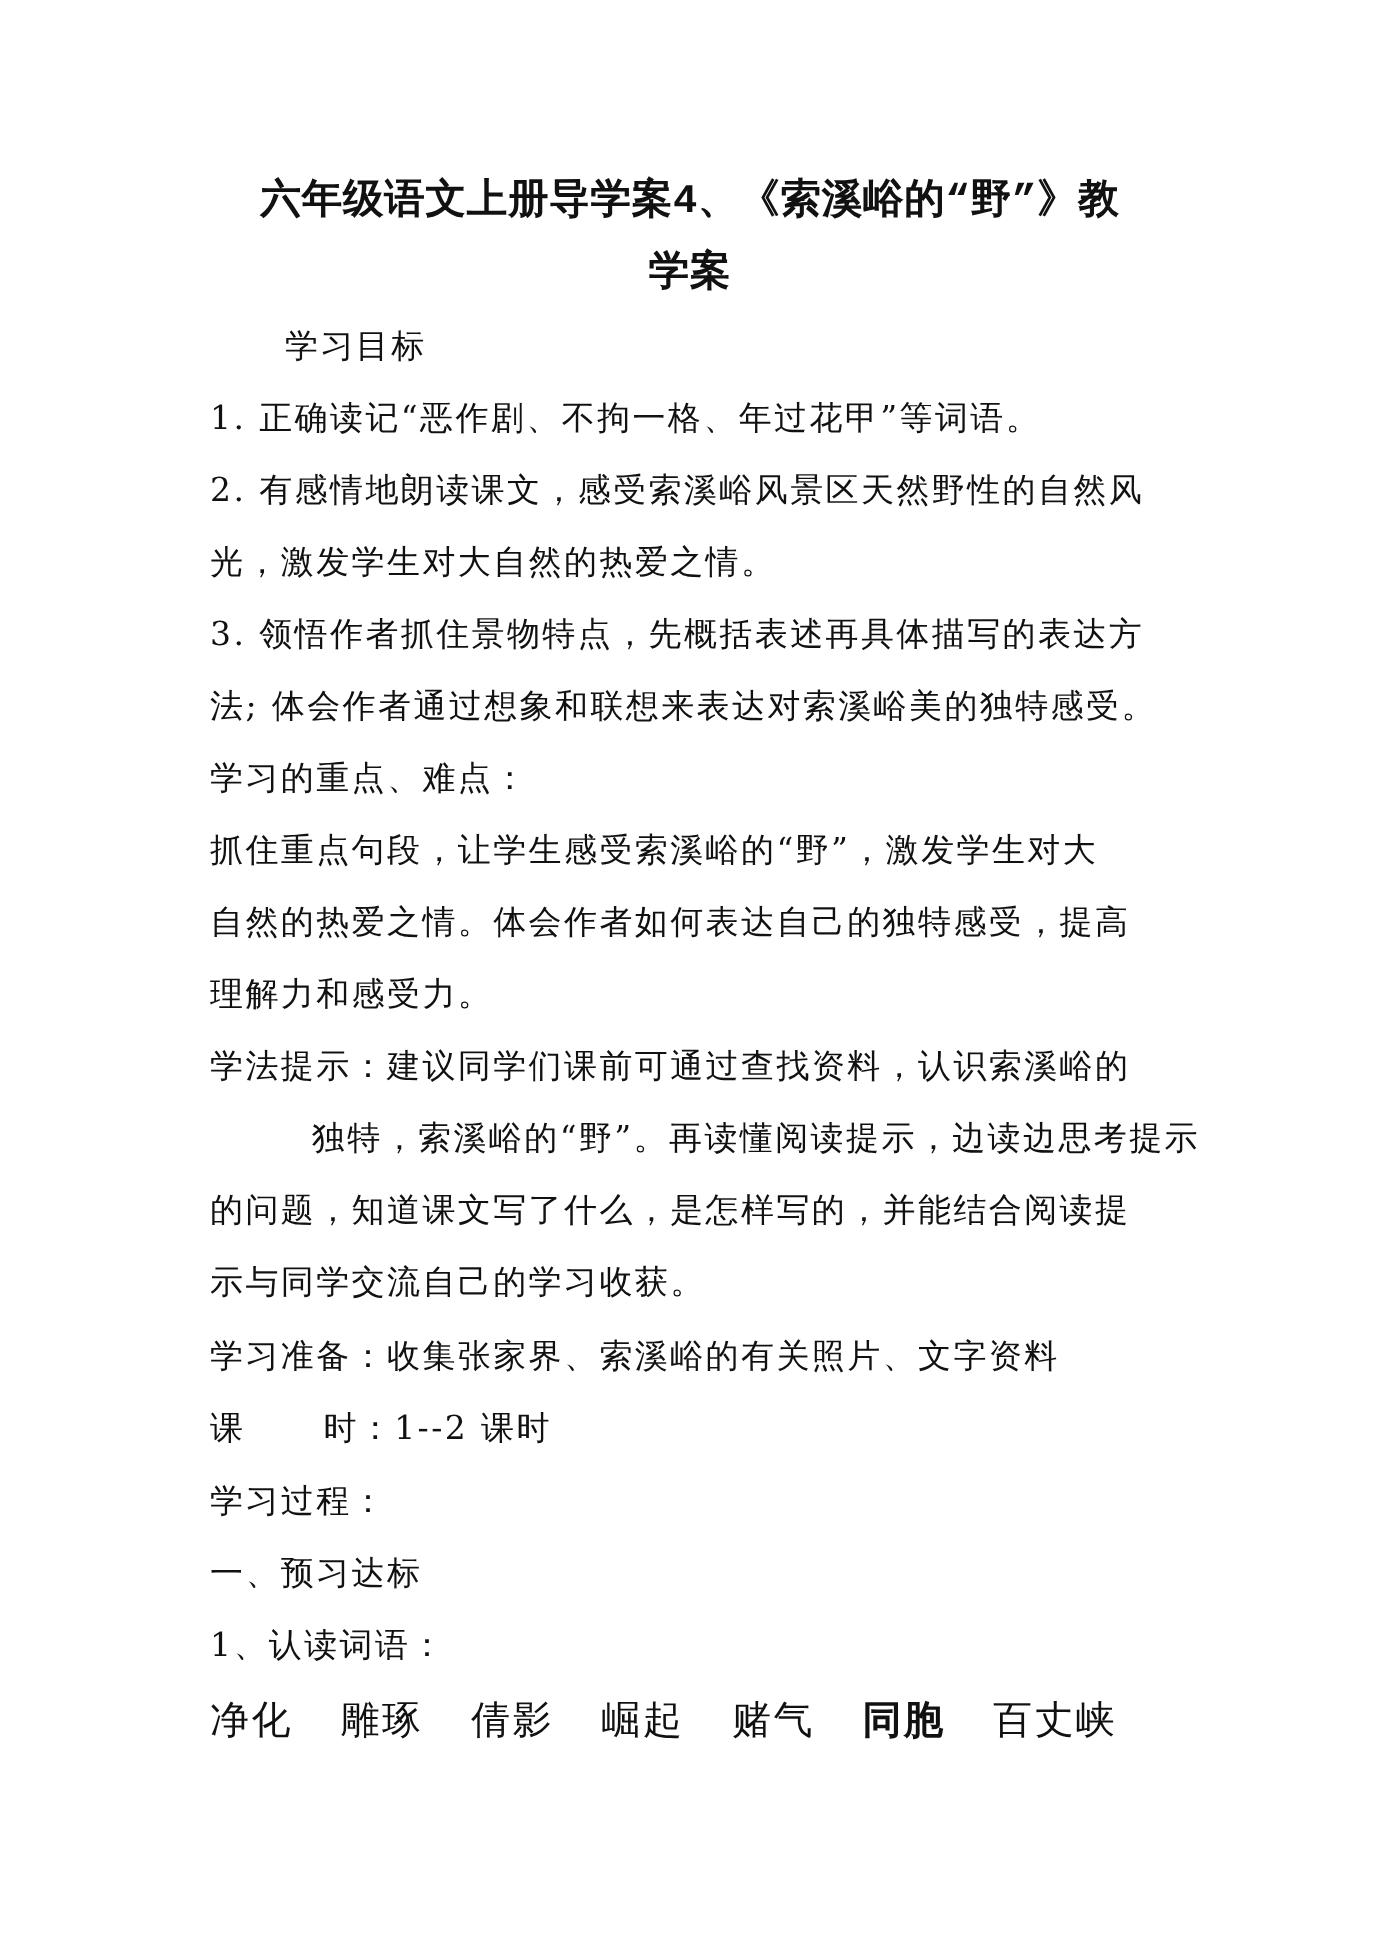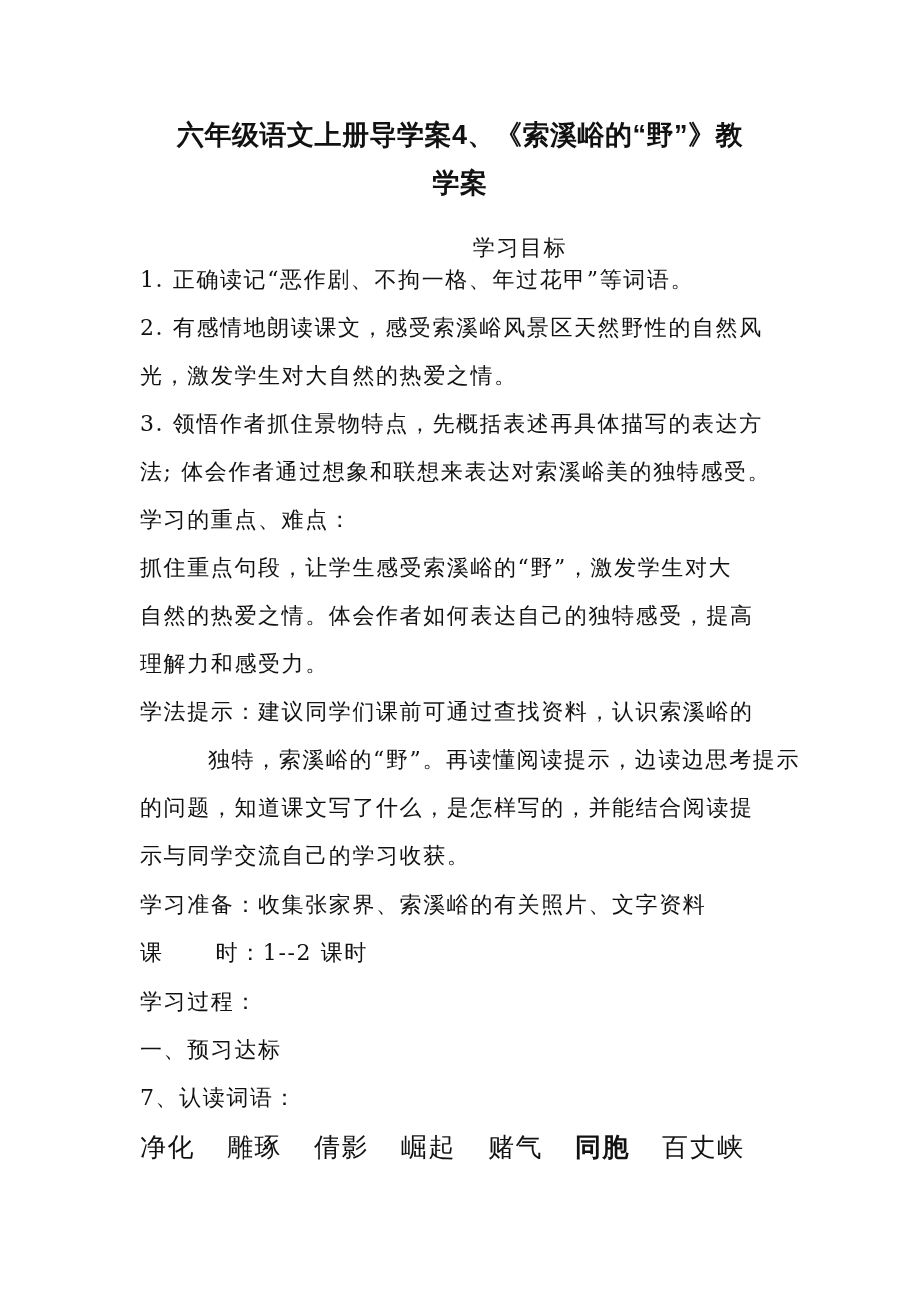--- a/index.html
+++ b/index.html
@@ -4,42 +4,42 @@
   <style>
     html, body { margin: 0; padding: 0; background: #ffffff; }
     body {
       width: 920px; height: 1302px; position: relative; overflow: hidden;
       font-family: "DejaVu Serif", "Liberation Serif", serif;
       color: #111111;
     }
     .page { position: absolute; left: 0; top: 0; width: 920px; height: 1302px; }
     .title {
       position: absolute; left: 120px; width: 680px; text-align: center;
-      font-family: Liberation Sans, sans-serif;
+      font-family: Liberation Mono, monospace;
       font-weight: bold; font-size: 27px; line-height: 48px;
       letter-spacing: 0.5px; white-space: nowrap;
     }
     .line {
       position: absolute; left: 140px; width: 660px;
       font-size: 22px; line-height: 48px; white-space: nowrap;
       letter-spacing: 1.6px;
     }
     .indent { left: 190px; }
     .words { position: absolute; left: 140px; top: 1123px; height: 48px; width: 660px; font-size: 26px; line-height: 48px; }
     .word { position: absolute; top: 0; white-space: nowrap; letter-spacing: 1.6px; }
     .gap { display: inline-block; width: 52px; }
   </style>
 </head>
 <body>
 
 <div class="page">
   <div class="title" style="top:111px;">六年级语文上册导学案4、《索溪峪的“野”》教</div>
   <div class="title" style="top:159px;">学案</div>
 
-  <div class="line indent" style="top:224px;text-align:center;">学习目标</div>
+  <div class="line indent" style="top:208px;">学习目标</div>
 
   <div class="line" style="top:256px;">1. 正确读记“恶作剧、不拘一格、年过花甲”等词语。</div>
   <div class="line" style="top:304px;">2. 有感情地朗读课文，感受索溪峪风景区天然野性的自然风</div>
   <div class="line" style="top:352px;">光，激发学生对大自然的热爱之情。</div>
   <div class="line" style="top:400px;">3. 领悟作者抓住景物特点，先概括表述再具体描写的表达方</div>
   <div class="line" style="top:448px;">法; 体会作者通过想象和联想来表达对索溪峪美的独特感受。</div>
 
   <div class="line" style="top:496px;">学习的重点、难点：</div>
 
   <div class="line" style="top:544px;">抓住重点句段，让学生感受索溪峪的“野”，激发学生对大</div>
@@ -52,21 +52,21 @@
   <div class="line" style="top:832px;">示与同学交流自己的学习收获。</div>
 
   <div class="line" style="top:881px;">学习准备：收集张家界、索溪峪的有关照片、文字资料</div>
 
   <div class="line" style="top:929px;">
     <span>课</span><span class="gap"></span><span>时：1--2 课时</span>
   </div>
 
   <div class="line" style="top:978px;">学习过程：</div>
   <div class="line" style="top:1026px;">一、预习达标</div>
-  <div class="line" style="top:1074px;">7、认读词语：</div>
+  <div class="line" style="top:1074px;">1、认读词语：</div>
 
   <div class="words">
     <span class="word" style="left:0px;">净化</span>
     <span class="word" style="left:87px;">雕琢</span>
     <span class="word" style="left:174px;">倩影</span>
     <span class="word" style="left:261px;">崛起</span>
     <span class="word" style="left:348px;">赌气</span>
     <span class="word" style="left:435px;font-weight:bold;">同胞</span>
     <span class="word" style="left:522px;">百丈峡</span>
   </div>

